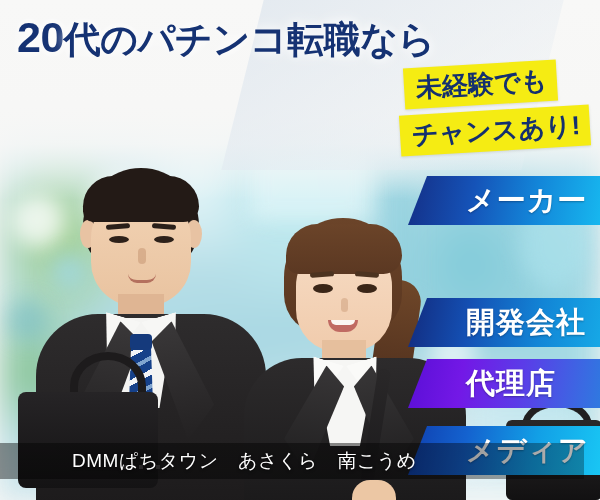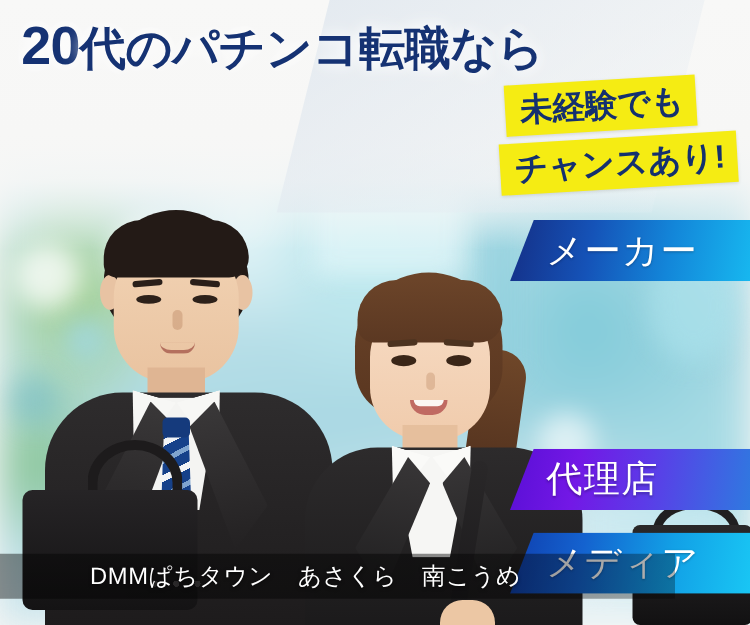--- a/index.html
+++ b/index.html
@@ -186,34 +186,34 @@
   .badge-row-2{left:0px;top:48px;transform:rotate(-3.4deg);}
 
   
   .banners{position:absolute;left:408px;top:176px;width:192px;height:316px;}
   .banner{
     position:absolute;left:0;width:192px;height:49px;
     clip-path:polygon(19px 0,192px 0,192px 100%,0 100%);
     display:flex;align-items:center;
   }
   .banner span{
-    color:#ffffff;font-weight:400;font-size:29px;letter-spacing:1px;
-    margin-left:29px;white-space:nowrap;
+    color:#ffffff;font-weight:700;font-size:29px;letter-spacing:1px;
+    margin-left:58px;white-space:nowrap;
     text-shadow:0 1px 2px rgba(0,0,20,.3);
     text-align:right;
   }
   .b1{top:0;  background:linear-gradient(100deg,#142f86 0%,#1553b8 34%,#1386d9 66%,#17b7ef 100%);}
   .b2{top:61px;background:linear-gradient(100deg,#3d10c4 0%,#4520d6 30%,#2f4ae0 62%,#2a7ae2 100%);}
   .b3{top:122px;background:linear-gradient(100deg,#122b7e 0%,#1450b4 32%,#1285d6 68%,#16a8e6 100%);}
   .b4{top:183px;background:linear-gradient(100deg,#5a0fd6 0%,#7318e6 28%,#5b3ce8 58%,#2f79e0 100%);}
   .b5{top:250px;background:linear-gradient(100deg,#0f3fae 0%,#1462cf 30%,#12a0e6 66%,#19c6f4 100%);}
 
   
   .caption{
-    position:absolute;left:0;bottom:21px;width:540px;height:36px;
+    position:absolute;left:0;bottom:21px;width:584px;height:36px;
     background:linear-gradient(90deg,rgba(0,0,0,.42),rgba(0,0,0,.46) 60%,rgba(0,0,0,.30));
     display:flex;align-items:center;
   }
   .caption span{
     color:#ffffff;font-size:19px;font-weight:400;margin-left:72px;
     letter-spacing:.5px;white-space:nowrap;
     text-shadow:0 1px 3px rgba(0,0,0,.7);
   }
 </style>
 </head>
@@ -298,20 +298,23 @@
 
   <div class="badge">
     <div class="badge-row badge-row-1">未経験でも</div>
     <div class="badge-row badge-row-2">チャンスあり!</div>
   </div>
 
   <div class="banners">
     <div class="banner b1">
       <span>メーカー</span>
     </div>
+    <div class="banner b3">
+      <span>開発会社</span>
+    </div>
     <div class="banner b4">
       <span>代理店</span>
     </div>
     <div class="banner b5">
       <span>メディア</span>
     </div>
   </div>
 
   <div class="caption">
     <span>DMMぱちタウン　あさくら　南こうめ</span>

